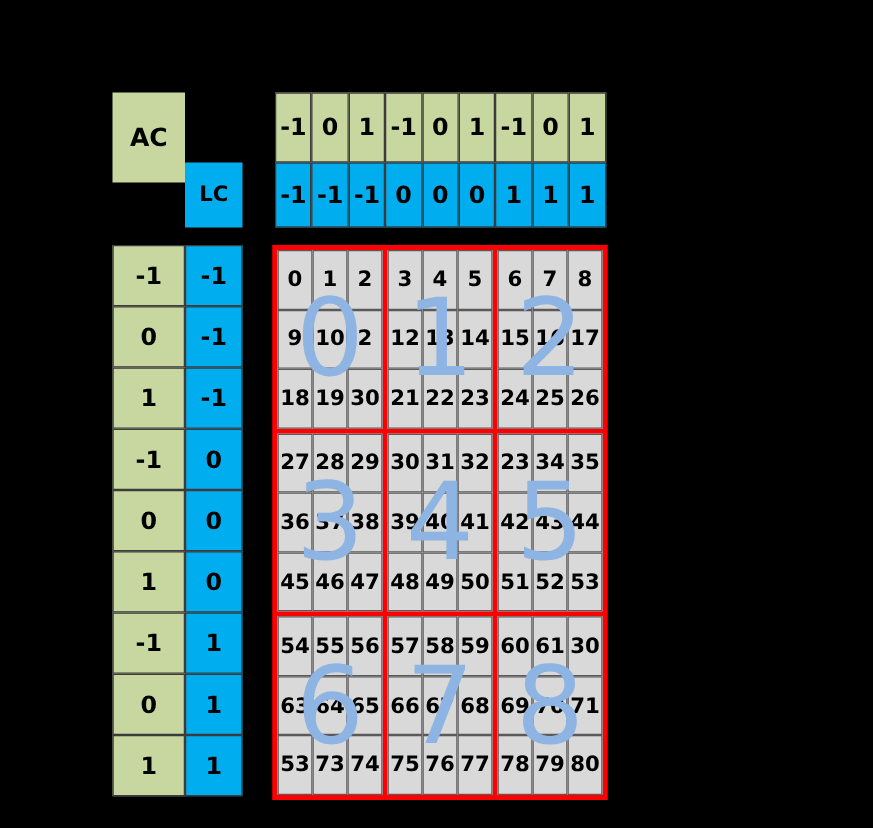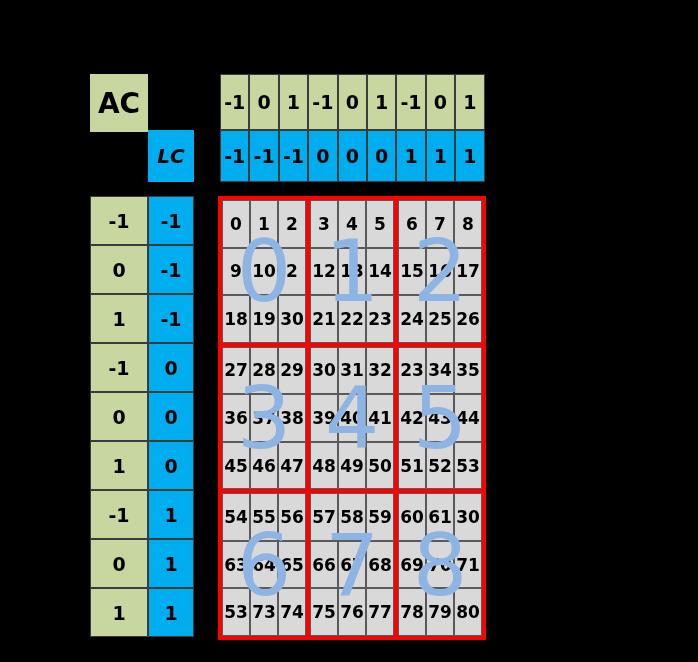--- a/index.html
+++ b/index.html
@@ -26,30 +26,29 @@
     border: 1px solid #3b3b3b;
     position: absolute;
   }
 
   .green { background: #c8d69f; }
   .blue  { background: #00aeef; }
 
   
   #ac-label {
     left: 90px;  top: 74px;
-    width: 58px; height: 58px;
-    font-size: 28px;
+    width: 58px; height: 72px;
+    font-size: 20px;
     border: none;
   }
   #lc-label {
     left: 148px; top: 130px;
     width: 46px; height: 52px;
-    font-size: 20px;
+    font-size: 17px;
     border: none;
-    font-style: italic;
   }
 
   
   #header-ac-row, #header-lc-row {
     position: absolute;
     left: 220px;
     height: 56px;
     display: flex;
   }
   #header-ac-row { top: 74px; }

